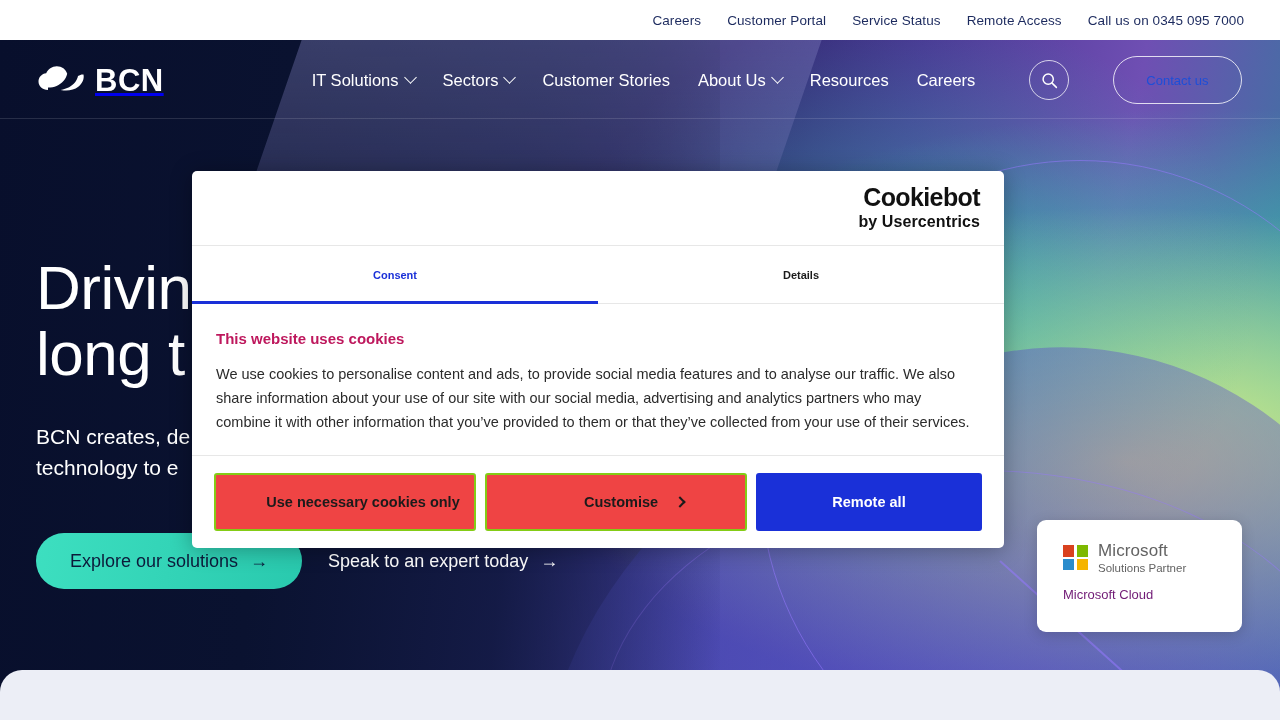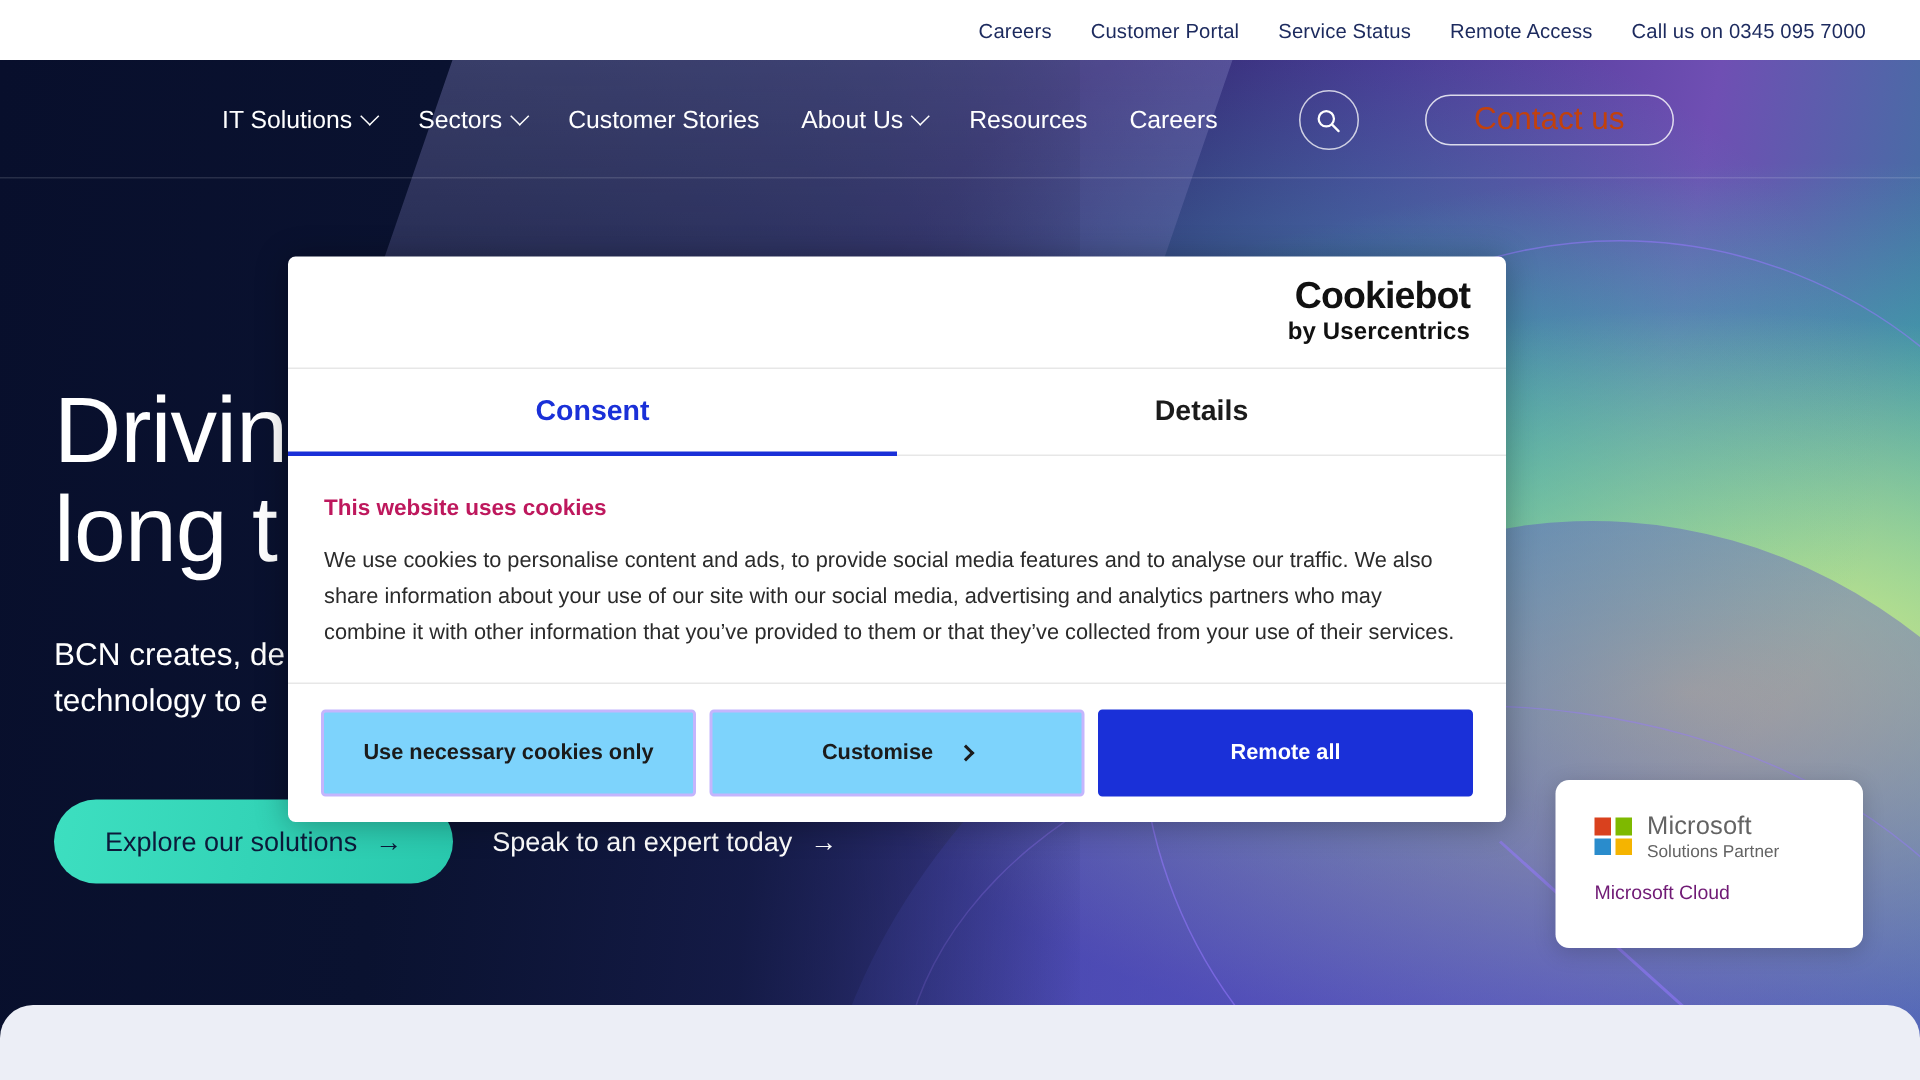--- a/index.html
+++ b/index.html
@@ -93,24 +93,24 @@
   }
   .chev { display: inline-block; width: 9px; height: 9px;
     border-right: 1.8px solid #fff; border-bottom: 1.8px solid #fff;
     transform: translateY(-3px) rotate(45deg); }
   .search-btn {
     margin-left: 26px; width: 40px; height: 40px; border-radius: 50%;
     border: 1.3px solid rgba(255,255,255,.75);
     display: flex; align-items: center; justify-content: center; cursor: pointer;
   }
   .contact-btn {
-    margin-left: 16px; height: 34px; padding: 0 32px; border-radius: 999px;
-    border: 1.3px solid rgba(255,255,255,.8); color: #c2410c;
+    margin-left: 16px; height: 48px; padding: 0 32px; border-radius: 999px;
+    border: 1.3px solid rgba(255,255,255,.8); color: #1d4ed8;
     display: flex; align-items: center; justify-content: center;
-    font-size: 21px; text-decoration: none; white-space: nowrap;
+    font-size: 13px; text-decoration: none; white-space: nowrap;
   }
 
   
   .hero-copy { position: absolute; left: 36px; top: 255px; width: 700px; }
   .hero-h1 {
     color: #ffffff; font-size: 62px; line-height: 1.06; font-weight: 400;
     letter-spacing: -0.5px; white-space: pre-line;
   }
   .hero-sub {
     margin-top: 36px; color: #ffffff; font-size: 21px; line-height: 1.45;
@@ -161,42 +161,42 @@
   .modal-head {
     height: 75px; display: flex; align-items: center; justify-content: flex-end;
     padding-right: 24px; border-bottom: 1px solid #e7e7e7;
   }
   .cookiebot-logo { text-align: right; }
   .cb-word { font-size: 25px; font-weight: 700; color: #111; letter-spacing: -0.6px; line-height: 1; }
   .cb-sub { font-size: 16px; font-weight: 700; color: #111; letter-spacing: .1px; margin-top: 3px; }
   .tabs { display: flex; height: 58px; border-bottom: 1px solid #e7e7e7; }
   .tab {
     flex: 1; display: flex; align-items: center; justify-content: center;
-    font-size: 19px; font-weight: 700; color: #1b1b1b; cursor: pointer;
+    font-size: 11px; font-weight: 700; color: #1b1b1b; cursor: pointer;
     position: relative; background: transparent; border: 0;
     font-family: "Liberation Sans", sans-serif;
   }
   .tab.active { color: #1a30d8; }
   .tab.active::after {
     content: ""; position: absolute; left: 0; right: 0; bottom: -1px;
     height: 3px; background: #1a30d8;
   }
   .modal-body { padding: 26px 24px 0 24px; flex: 1; }
   .modal-title { font-size: 15px; font-weight: 700; color: #be185d; }
   .modal-text { margin-top: 16px; font-size: 14.5px; line-height: 1.65; color: #2b2b2b; }
   .modal-foot {
     border-top: 1px solid #e7e7e7; padding: 17px 22px;
     display: flex; gap: 9px;
   }
   .btn {
     flex: 1; height: 58px; border-radius: 3px; font-size: 14.5px; font-weight: 700;
     display: flex; align-items: center; justify-content: center; gap: 18px;
     cursor: pointer; font-family: "Liberation Sans", sans-serif;
   }
-  .btn-outline { background: #7dd3fc; border: 2px solid #c4b5fd; color: #1b1b1b; }
+  .btn-outline { background: #ef4444; border: 2px solid #84cc16; color: #1b1b1b; padding-left: 36px; }
   .btn-fill { background: #1a30d8; border: 2px solid #1a30d8; color: #ffffff; }
   .chev-r { display: inline-block; width: 8px; height: 8px;
     border-right: 2.2px solid #1b1b1b; border-top: 2.2px solid #1b1b1b;
     transform: rotate(45deg); }
 </style>
 </head>
 <body>
 
 <div id="page">
 
@@ -213,20 +213,27 @@
     <div class="swoosh-b"></div>
     <div class="line-arc-1"></div>
     <div class="line-arc-2"></div>
     <div class="line-diag"></div>
     <div class="hero-dark-left"></div>
     <div class="band-light"></div>
     <div class="navstripe"></div>
   </div>
 
   <div class="nav">
+    <a href="#" class="logo">
+      <svg class="logo-mark" viewBox="0 0 50 32">
+        <path fill="#ffffff" d="M12 26c-5.5 0-9.5-3.6-9.5-8.4 0-4.4 3.3-7.9 7.7-8.3C11.9 5.1 16 2.2 20.8 2.2c5 0 9.1 3.1 10.4 7.5-1.3 5.5-5.2 9.9-10.6 12.2-2.5 1-5.4 1.6-8.6 1.6z"></path>
+        <path fill="#ffffff" d="M47.5 10.5c.9 4.3-1 9-5.2 12.2-4.6 3.5-11.1 4.6-17.6 3.2 6.2-.9 11.4-3.8 14.6-7.9 1.4-1.8 2.3-3.8 2.7-5.9 1.8-1.3 3.7-1.8 5.5-1.6z"></path>
+      </svg>
+      <span class="logo-text">BCN</span>
+    </a>
 
     <div class="navlinks">
       <a href="#" class="navlink">
         <span>IT Solutions</span>
         <span class="chev"></span>
       </a>
       <a href="#" class="navlink">
         <span>Sectors</span>
         <span class="chev"></span>
       </a>

